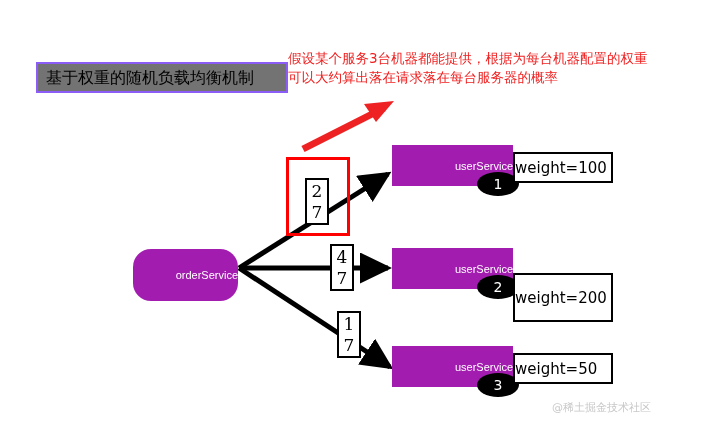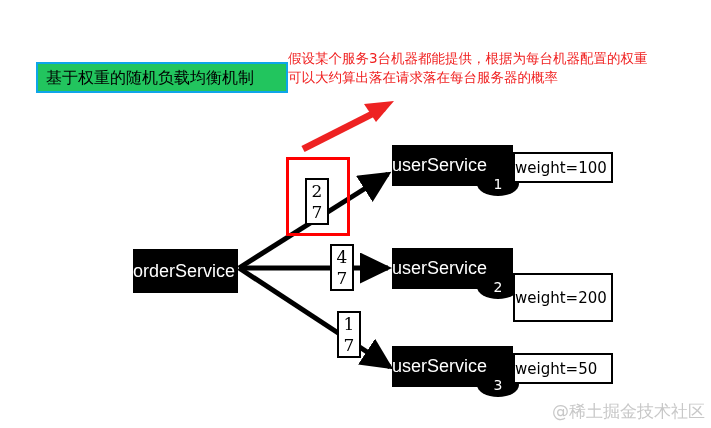--- a/index.html
+++ b/index.html
@@ -29,22 +29,22 @@
     letter-spacing: 0px;
     white-space: nowrap;
   }
   
   .subtitle-box {
     position: absolute;
     left: 36px;
     top: 62px;
     width: 252px;
     height: 31px;
-    border: 2px solid #0ea5e9;
-    background: #22c55e;
+    border: 2px solid #8b5cf6;
+    background: #737373;
     box-sizing: border-box;
   }
   .subtitle-text {
     position: absolute;
     left: 8px;
     top: 3px;
     font-size: 16px;
     line-height: 22px;
     color: #000000;
     white-space: nowrap;
@@ -59,29 +59,29 @@
     color: #f02020;
     font-size: 13.5px;
     line-height: 19px;
     font-family: "DejaVu Sans", "Liberation Sans", sans-serif;
     text-align: left;
     letter-spacing: 0px;
   }
   
   .node {
     position: absolute;
-    background: #000000;
+    background: #a21caf;
     color: #ffffff;
     display: flex;
     align-items: center;
-    justify-content: flex-start;
-    font-size: 18px;
-    box-sizing: border-box;
-  }
-  .node-order { left: 133px; top: 249px; width: 105px; height: 44px; }
+    justify-content: flex-end;
+    font-size: 11px;
+    box-sizing: border-box;
+  }
+  .node-order { left: 133px; top: 249px; width: 105px; height: 52px; border-radius: 18px; }
   .node-u1 { left: 392px; top: 145px; width: 121px; height: 41px; }
   .node-u2 { left: 392px; top: 248px; width: 121px; height: 41px; }
   .node-u3 { left: 392px; top: 346px; width: 121px; height: 41px; }
   .node-label { pointer-events: none; }
   
   .badge {
     position: absolute;
     width: 42px;
     height: 24px;
     border-radius: 50%;
@@ -156,21 +156,21 @@
     left: 0; top: 0;
     width: 711px;
     height: 428px;
     pointer-events: none;
   }
   
   .watermark {
     position: absolute;
     left: 552px;
     top: 400px;
-    font-size: 17px;
+    font-size: 11px;
     color: #c8c8c8;
     font-family: "DejaVu Sans", "Liberation Sans", sans-serif;
     white-space: nowrap;
   }
 </style>
 </head>
 <body>
 
 <div id="canvas">
 

